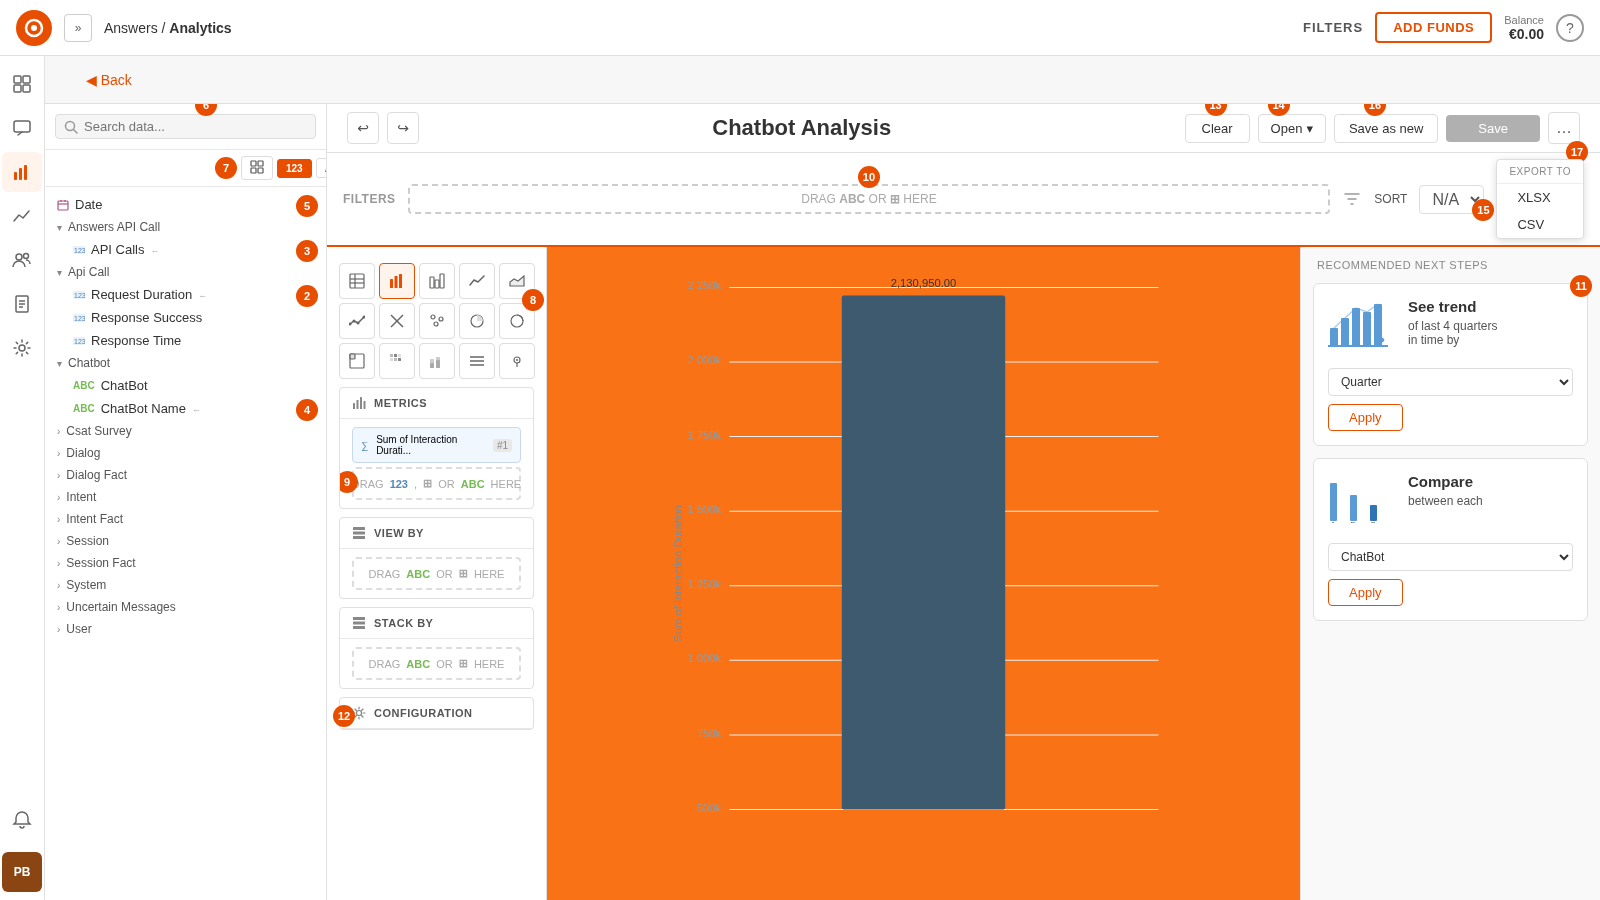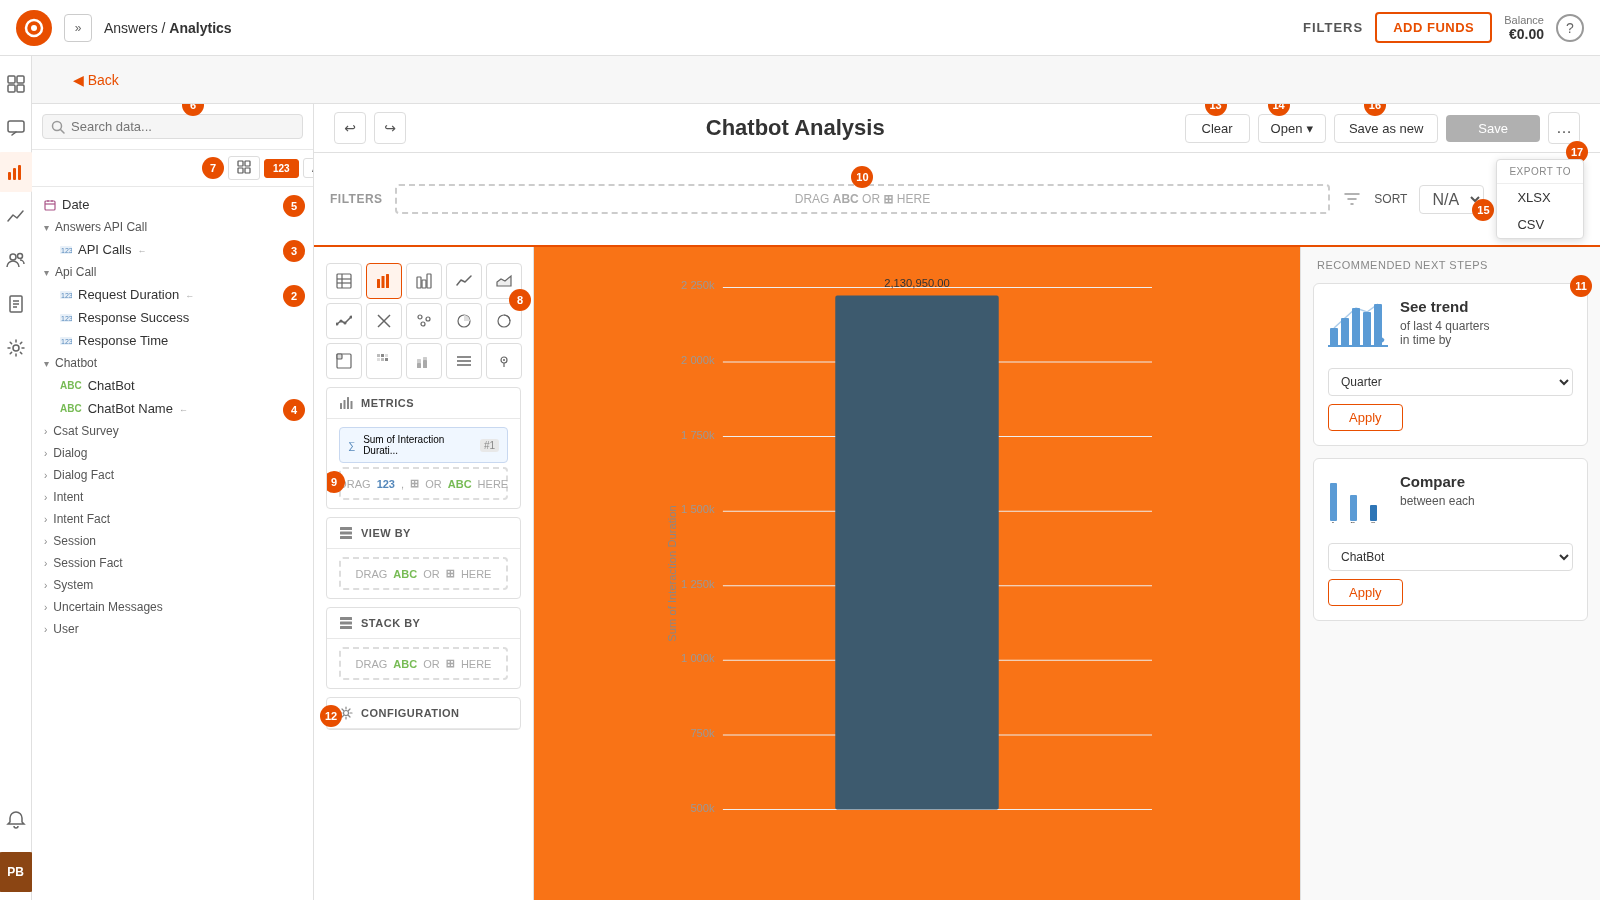--- a/index.html
+++ b/index.html
@@ -36,21 +36,21 @@
       width: 28px; height: 28px; border: 2px solid #999; border-radius: 50%;
       display: flex; align-items: center; justify-content: center;
       color: #666; font-size: 14px; cursor: pointer;
     }
 
     
     .main-layout { display: flex; height: calc(900px - 56px); }
 
     
     .icon-sidebar {
-      width: 32px; background: #fff; border-right: 1px solid #e0e0e0;
+      width: 45px; background: #fff; border-right: 1px solid #e0e0e0;
       display: flex; flex-direction: column; align-items: center;
       padding-top: 8px; gap: 4px;
     }
     .icon-btn {
       width: 40px; height: 40px; border-radius: 6px; display: flex;
       align-items: center; justify-content: center; cursor: pointer;
       color: #666; font-size: 18px;
     }
 
     
@@ -217,21 +217,21 @@
     
     .right-panel {
       width: 300px; background: #f9f9f9; border-left: 1px solid #e0e0e0;
       overflow-y: auto; padding: 12px;
     }
     .recommended-header { font-size: 11px; color: #888; letter-spacing: 0.5px; margin-bottom: 12px; padding: 0 4px; }
     .rec-card {
       background: #fff; border: 1px solid #e0e0e0; border-radius: 6px;
       padding: 14px; margin-bottom: 12px;
     }
-    .rec-card-top { display: flex; align-items: flex-start; gap: 12px; margin-bottom: 8px; }
+    .rec-card-top { display: flex; align-items: flex-start; gap: 20px; margin-bottom: 8px; }
     .rec-mini-chart { flex-shrink: 0; }
     .rec-info { flex: 1; }
     .rec-title { font-size: 15px; font-weight: 600; color: #333; margin-bottom: 4px; }
     .rec-desc { font-size: 12px; color: #555; }
     .rec-select {
       width: 100%; border: 1px solid #ddd; background: #fff; padding: 5px 8px;
       border-radius: 4px; font-size: 12px; margin: 8px 0; color: #333;
     }
     .rec-apply-btn {
       border: 1px solid #e84e00; color: #e84e00; background: #fff;

